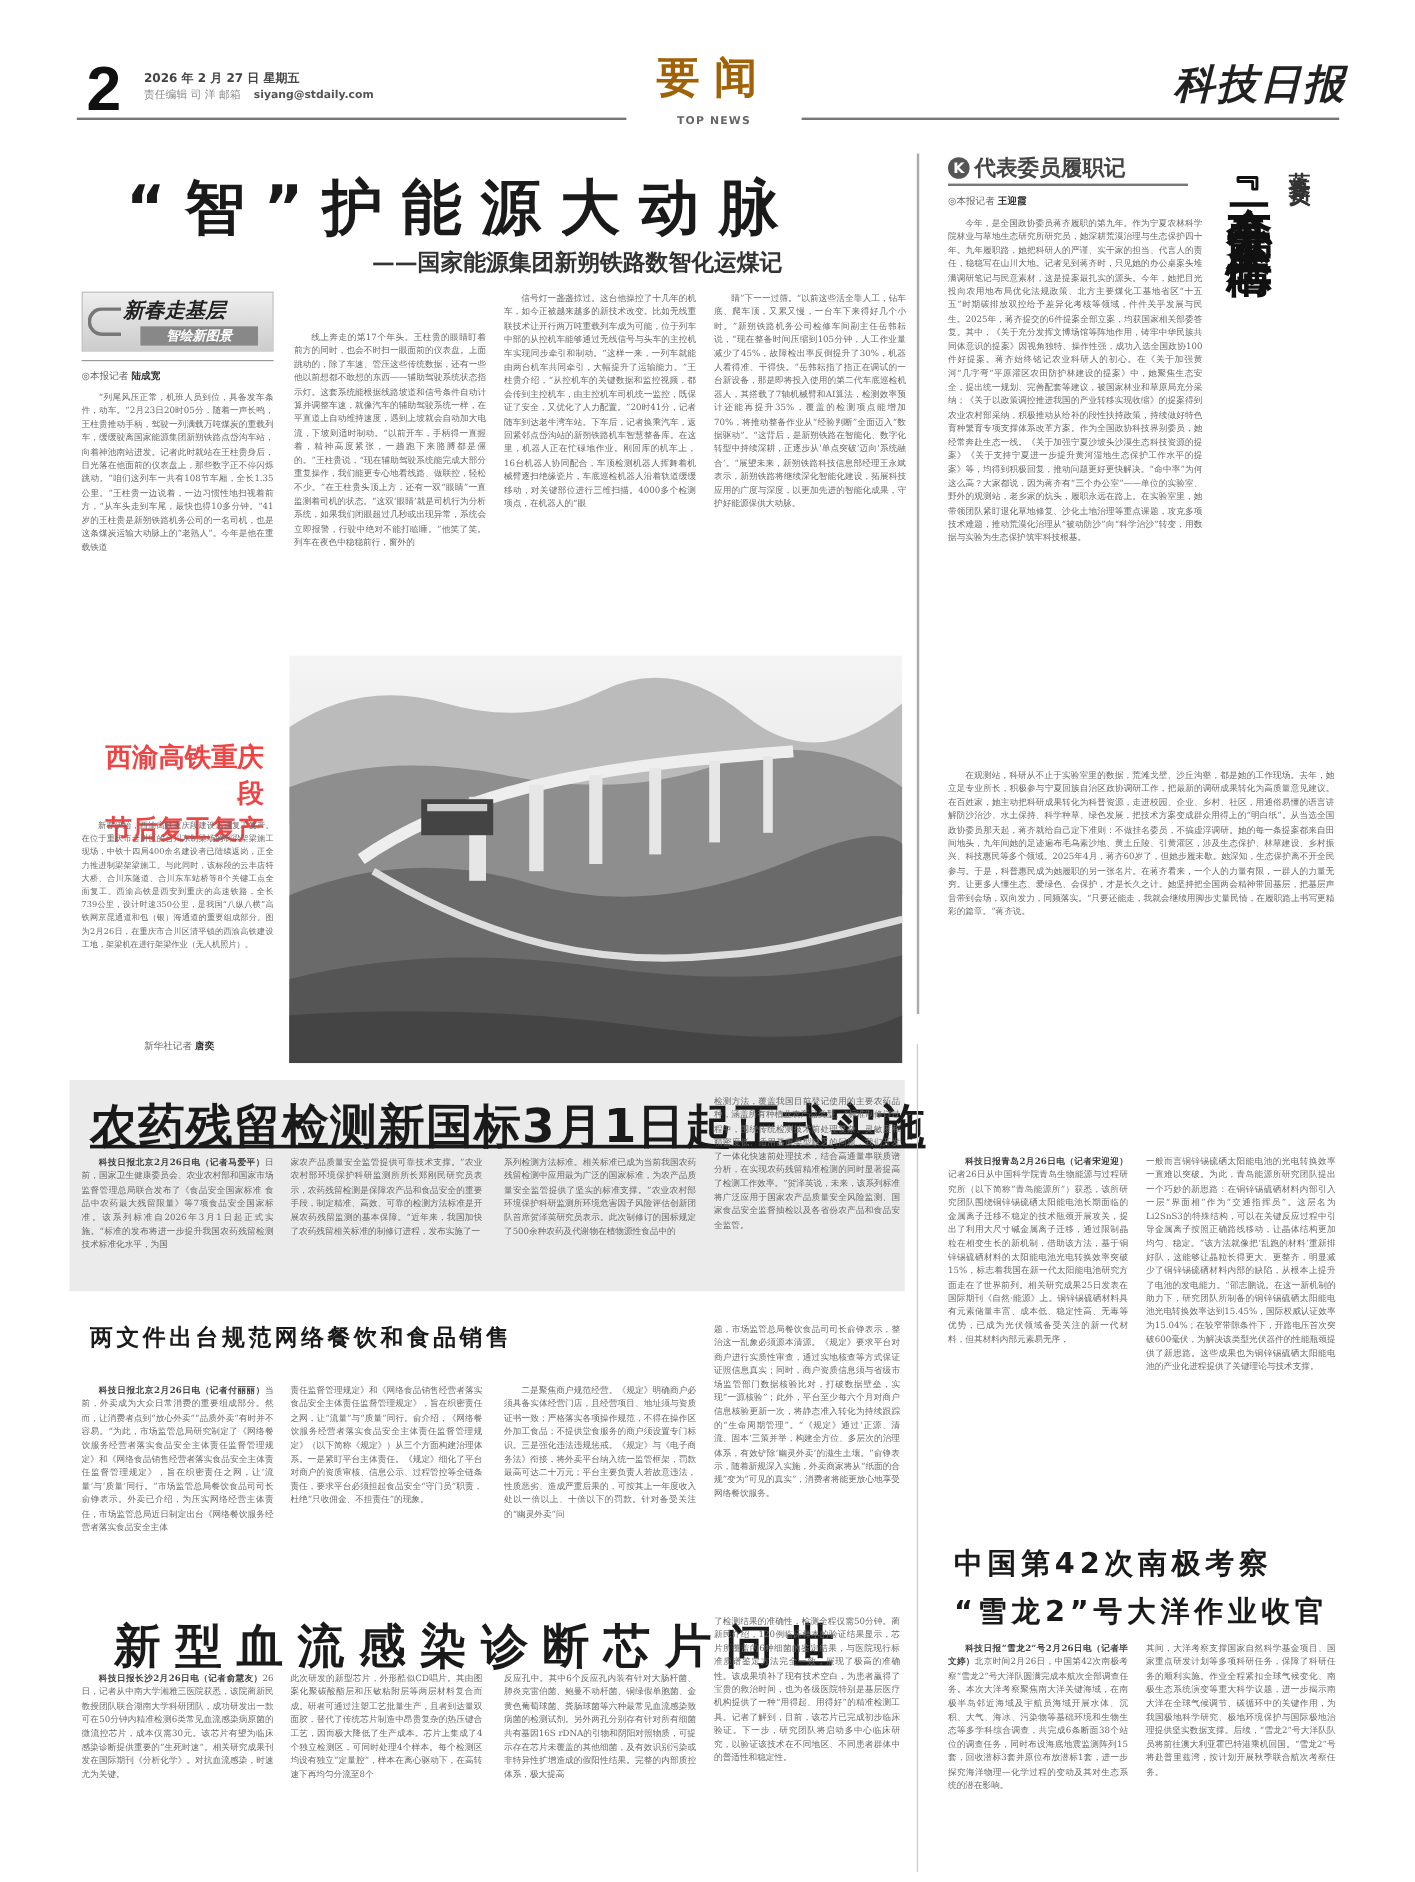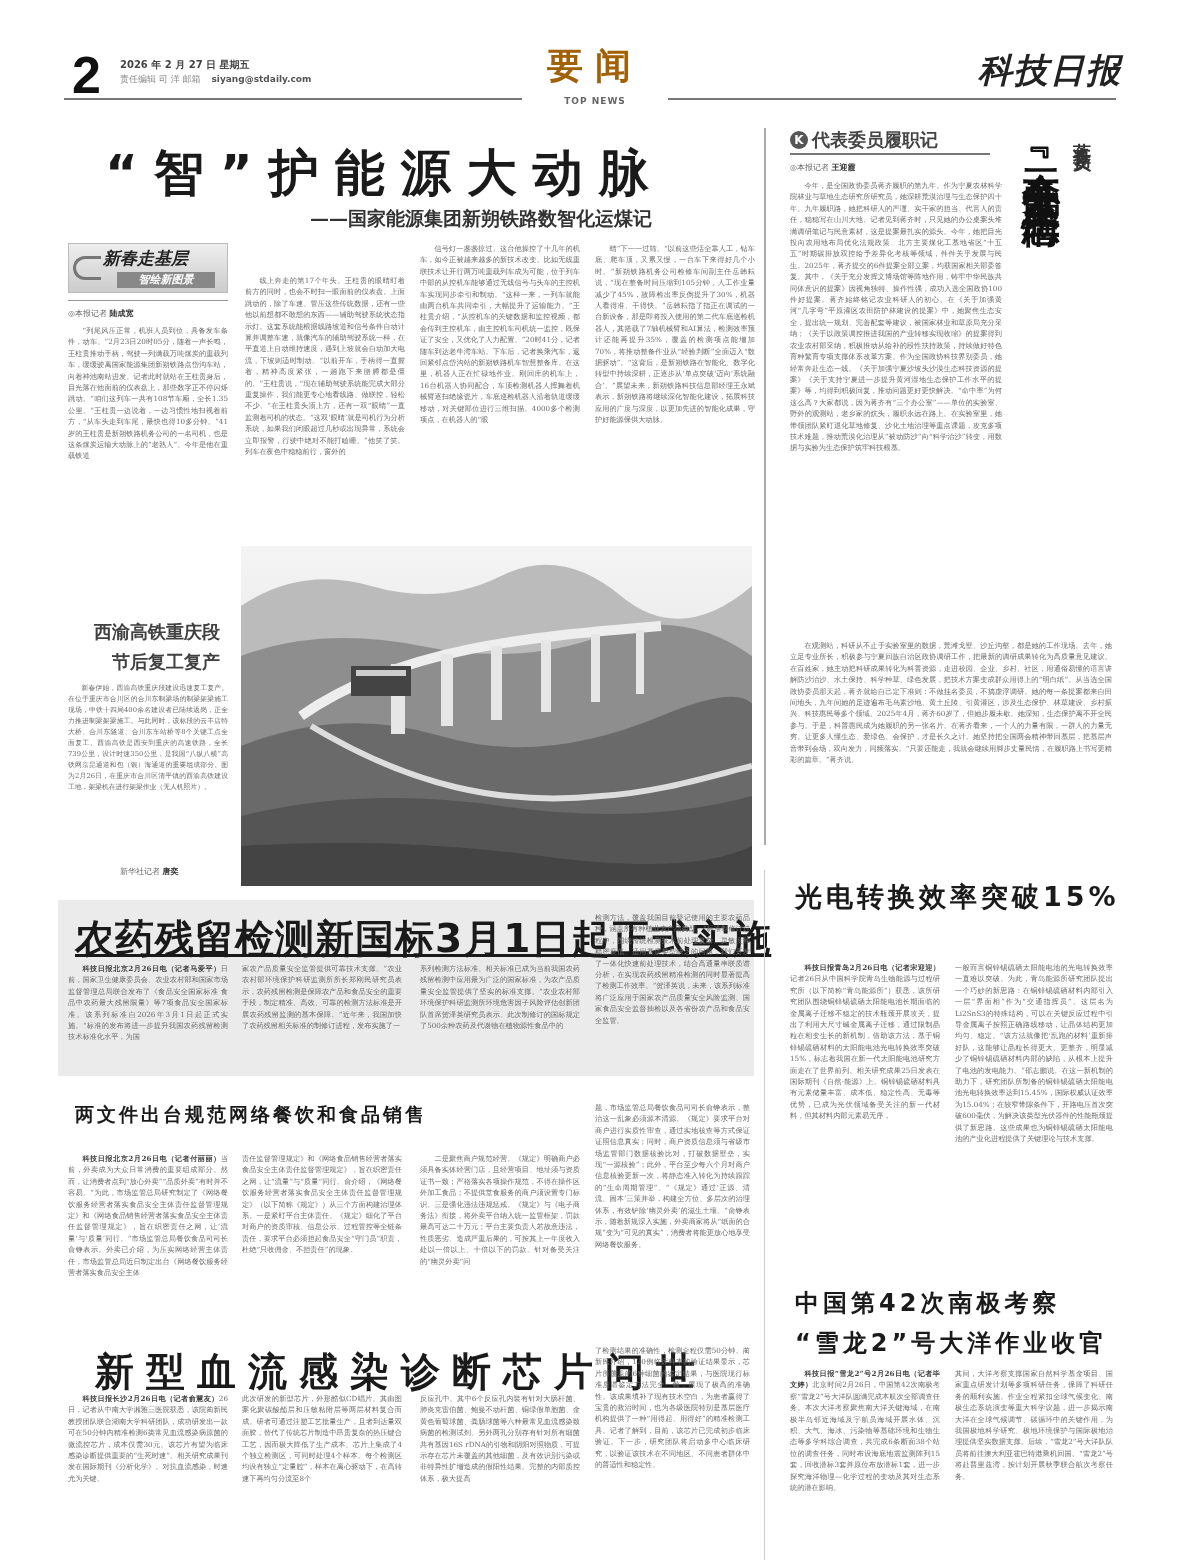--- a/index.html
+++ b/index.html
@@ -25,21 +25,21 @@
   .lead-title { left: 105px; top: 140px; font-size: 50px; letter-spacing: 16px; }
   .lead-sub { left: 310px; top: 206px; font-family: "DejaVu Serif", serif; font-size: 19px; font-weight: bold; color: #333; }
   .badge { left: 68px; top: 243px; width: 160px; height: 50px; background: linear-gradient(180deg,#eee,#ccc); border: 1px solid #bbb; }
   .badge-top { position: absolute; left: 34px; top: 3px; font-size: 17px; font-weight: bold; font-style: italic; color: #222; }
   .badge-bot { position: absolute; left: 48px; top: 28px; width: 98px; height: 16px; background: #888; color: #fff; font-size: 11px; font-style: italic; font-weight: bold; text-align: center; line-height: 16px; }
   .badge-icon { position: absolute; left: 4px; top: 12px; width: 28px; height: 24px; border: 3px solid #777; border-right: none; border-radius: 12px 0 0 12px; }
   .byline { font-size: 8px; color: #666; }
   .byline b { color: #333; }
   .divider-h { height: 1px; background: #999; }
 
-  .xiyu-title { left: 70px; top: 617px; width: 150px; text-align: right; font-size: 18px; line-height: 30px; color: #404040; font-weight: bold; }
+  .xiyu-title { left: 70px; top: 617px; width: 150px; text-align: right; font-size: 22px; line-height: 30px; color: #ef4444; font-weight: bold; }
 
   .photo { left: 241px; top: 546px; width: 511px; height: 340px; overflow: hidden; }
 
   .grey-band { left: 58px; top: 900px; width: 696px; height: 176px; background: #ebebeb; }
 
   
   .vline { left: 764px; width: 2px; background: #aaa; }
   .col-k-head { left: 790px; top: 128px; font-size: 18px; font-weight: bold; color: #444; }
   .k-icon { display: inline-block; width: 18px; height: 18px; border-radius: 50%; background: #555; color: #fff; font-size: 12px; text-align: center; line-height: 18px; margin-right: 4px; vertical-align: 2px; }
   .vert-big { left: 1018px; top: 135px; width: 46px; writing-mode: vertical-rl; font-size: 38px; font-weight: bold; color: #111; letter-spacing: 4px; line-height: 46px; }
@@ -183,21 +183,20 @@
 <div class="abs vert-big">『三个办公室』一腔生态情</div>
 
 <div class="abs body-text" style="left:790px;top:180px;width:212px;height:460px;overflow:hidden;">
     <p>今年，是全国政协委员蒋齐履职的第九年。作为宁夏农林科学院林业与草地生态研究所研究员，她深耕荒漠治理与生态保护四十年。九年履职路，她把科研人的严谨、实干家的担当、代言人的责任，稳稳写在山川大地。记者见到蒋齐时，只见她的办公桌案头堆满调研笔记与民意素材，这是提案最扎实的源头。今年，她把目光投向农用地布局优化法规政策、北方主要煤化工基地省区“十五五”时期碳排放双控给予差异化考核等领域，件件关乎发展与民生。2025年，蒋齐提交的6件提案全部立案，均获国家相关部委答复。其中，《关于充分发挥文博场馆等阵地作用，铸牢中华民族共同体意识的提案》因视角独特、操作性强，成功入选全国政协100件好提案。蒋齐始终铭记农业科研人的初心。在《关于加强黄河“几字弯”平原灌区农田防护林建设的提案》中，她聚焦生态安全，提出统一规划、完善配套等建议，被国家林业和草原局充分采纳；《关于以政策调控推进我国的产业转移实现收缩》的提案得到农业农村部采纳，积极推动从给补的段性扶持政策，持续做好特色育种繁育专项支撑体系改革方案。作为全国政协科技界别委员，她经常奔赴生态一线。《关于加强宁夏沙坡头沙漠生态科技资源的提案》《关于支持宁夏进一步提升黄河湿地生态保护工作水平的提案》等，均得到积极回复，推动问题更好更快解决。“命中率”为何这么高？大家都说，因为蒋齐有“三个办公室”——单位的实验室、野外的观测站，老乡家的炕头，履职永远在路上。在实验室里，她带领团队紧盯退化草地修复、沙化土地治理等重点课题，攻克多项技术难题，推动荒漠化治理从“被动防沙”向“科学治沙”转变，用数据与实验为生态保护筑牢科技根基。</p>
   </div>
 <div class="abs body-text" style="left:790px;top:640px;width:322px;height:205px;overflow:hidden;">
     <p>在观测站，科研从不止于实验室里的数据，荒滩戈壁、沙丘沟壑，都是她的工作现场。去年，她立足专业所长，积极参与宁夏回族自治区政协调研工作，把最新的调研成果转化为高质量意见建议。在百姓家，她主动把科研成果转化为科普资源，走进校园、企业、乡村、社区，用通俗易懂的语言讲解防沙治沙、水土保持、科学种草、绿色发展，把技术方案变成群众用得上的“明白纸”。从当选全国政协委员那天起，蒋齐就给自己定下准则：不做挂名委员，不搞虚浮调研。她的每一条提案都来自田间地头，九年间她的足迹遍布毛乌素沙地、黄土丘陵、引黄灌区，涉及生态保护、林草建设、乡村振兴、科技惠民等多个领域。2025年4月，蒋齐60岁了，但她步履未歇。她深知，生态保护离不开全民参与。于是，科普惠民成为她履职的另一张名片。在蒋齐看来，一个人的力量有限，一群人的力量无穷。让更多人懂生态、爱绿色、会保护，才是长久之计。她坚持把全国两会精神带回基层，把基层声音带到会场，双向发力，同频落实。“只要还能走，我就会继续用脚步丈量民情，在履职路上书写更精彩的篇章。”蒋齐说。</p>
   </div>
 
 <div class="abs h-xl" style="left:795px;top:877px;font-size:27px;letter-spacing:4px;line-height:40px;">
-  <div>光电转换效率突破15%</div>
 </div>
 <div class="abs body-text" style="left:790px;top:962px;width:150px;height:290px;overflow:hidden;">
   <p><span class="dateline">科技日报青岛2月26日电</span><span class="dateline">（记者宋迎迎）</span><span>记者26日从中国科学院青岛生物能源与过程研究所（以下简称“青岛能源所”）获悉，该所研究团队围绕铜锌锡硫硒太阳能电池长期面临的金属离子迁移不稳定的技术瓶颈开展攻关，提出了利用大尺寸碱金属离子迁移，通过限制晶粒在相变生长的新机制，借助该方法，基于铜锌锡硫硒材料的太阳能电池光电转换效率突破15%，标志着我国在新一代太阳能电池研究方面走在了世界前列。相关研究成果25日发表在国际期刊《自然·能源》上。铜锌锡硫硒材料具有元素储量丰富、成本低、稳定性高、无毒等优势，已成为光伏领域备受关注的新一代材料，但其材料内部元素易无序，</span></p>
 </div>
 <div class="abs body-text" style="left:955px;top:962px;width:158px;height:290px;overflow:hidden;">
     <p style="text-indent:0">一般而言铜锌锡硫硒太阳能电池的光电转换效率一直难以突破。为此，青岛能源所研究团队提出一个巧妙的新思路：在铜锌锡硫硒材料内部引入一层“界面相”作为“交通指挥员”。这层名为Li2SnS3的特殊结构，可以在关键反应过程中引导金属离子按照正确路线移动，让晶体结构更加均匀、稳定。“该方法就像把‘乱跑的材料’重新排好队，这能够让晶粒长得更大、更整齐，明显减少了铜锌锡硫硒材料内部的缺陷，从根本上提升了电池的发电能力。”邵志鹏说。在这一新机制的助力下，研究团队所制备的铜锌锡硫硒太阳能电池光电转换效率达到15.45%，国际权威认证效率为15.04%；在较窄带隙条件下，开路电压首次突破600毫伏，为解决该类型光伏器件的性能瓶颈提供了新思路。这些成果也为铜锌锡硫硒太阳能电池的产业化进程提供了关键理论与技术支撑。</p>
   </div>
 
 <div class="abs h-xl" style="left:795px;top:1283px;font-size:24px;letter-spacing:4px;line-height:40px;">
   <div>中国第42次南极考察</div>

